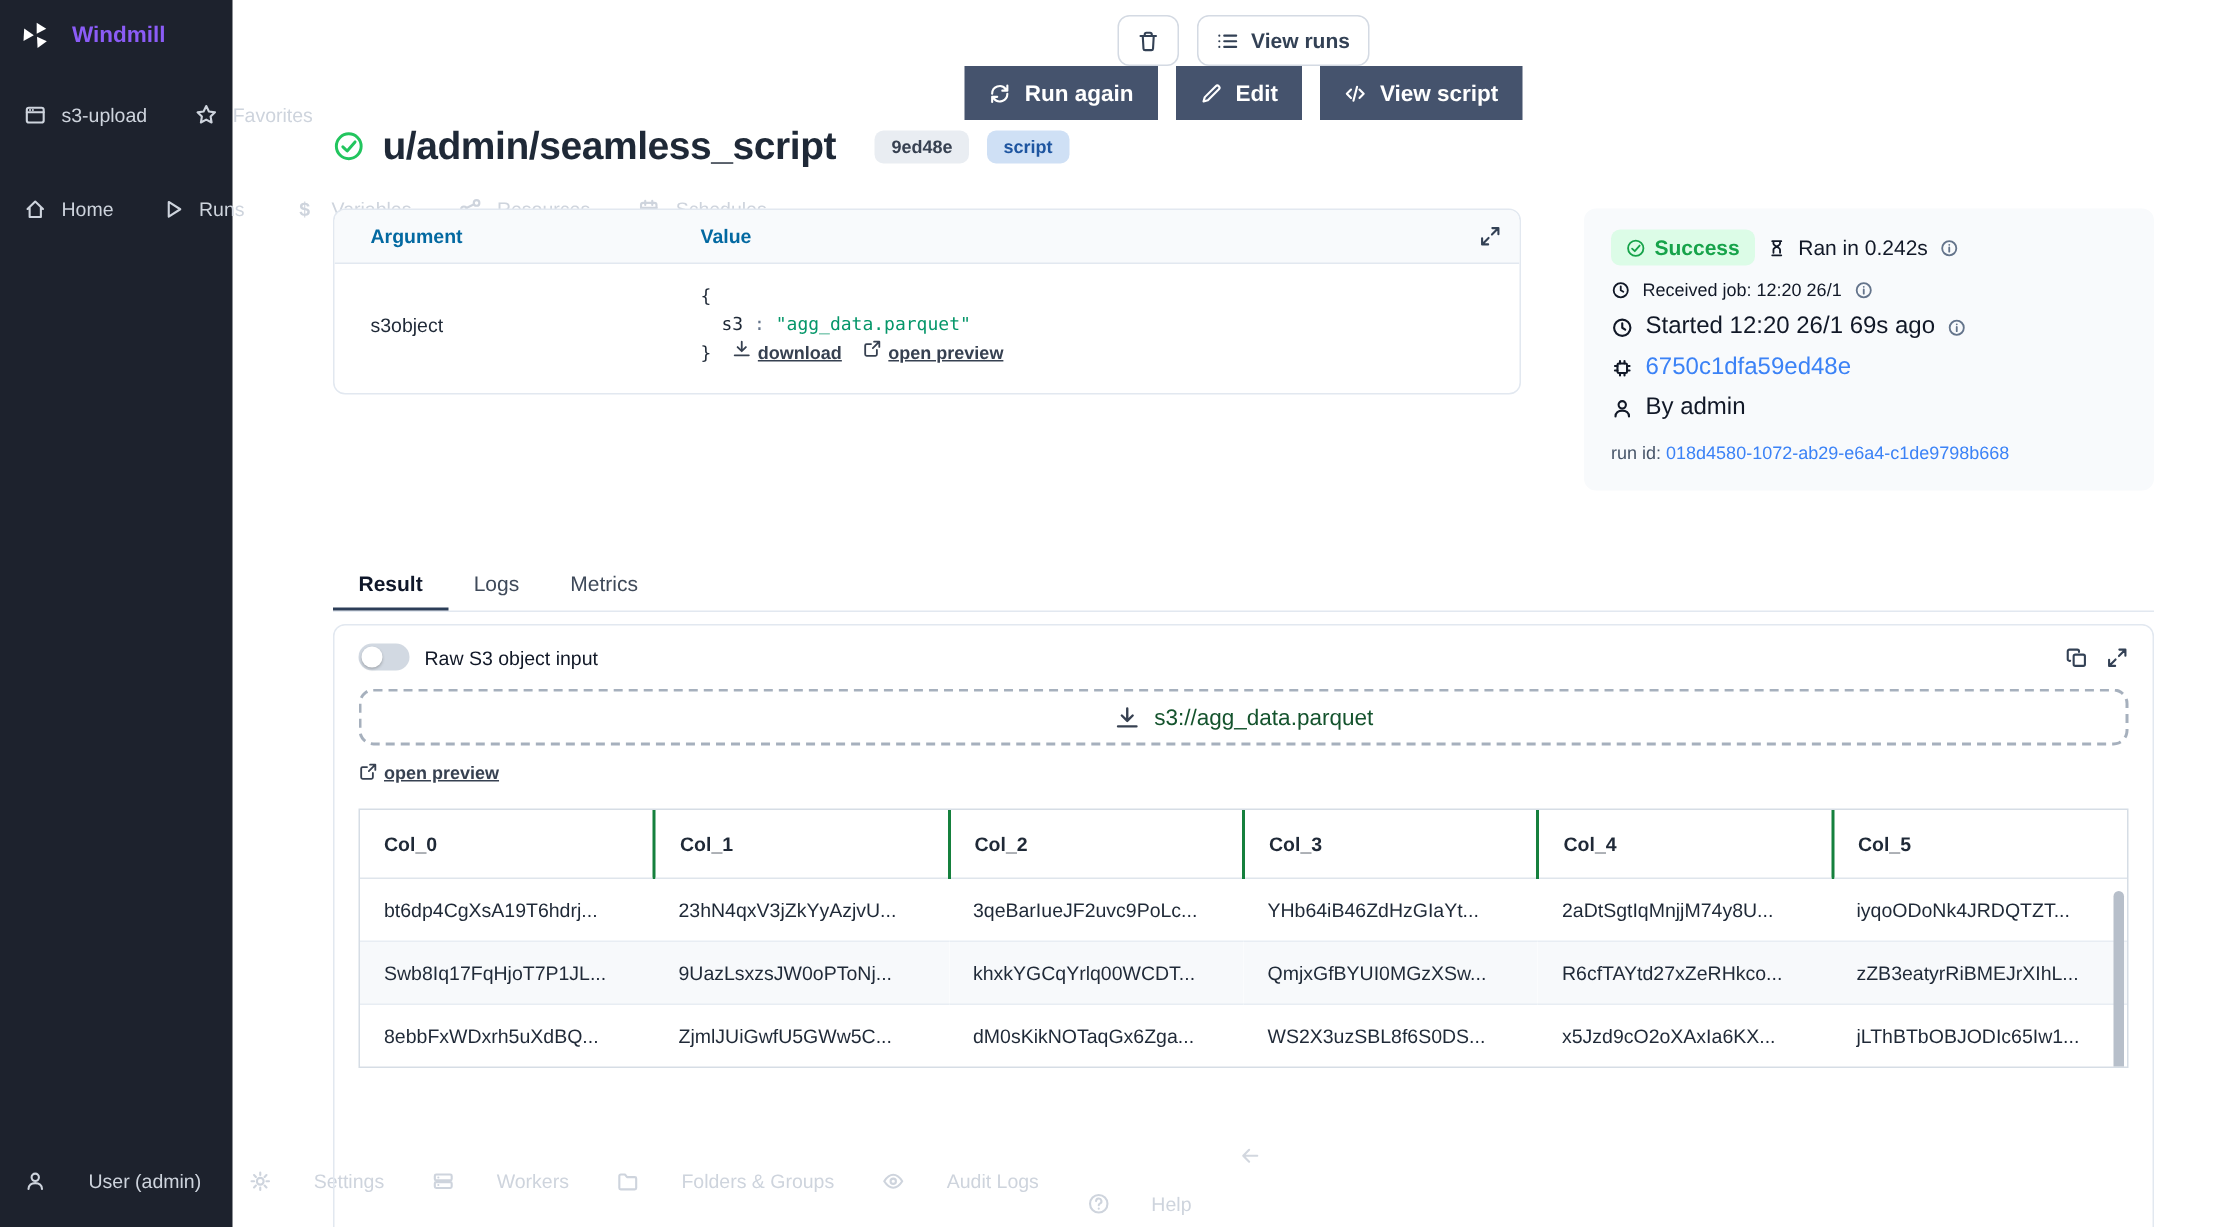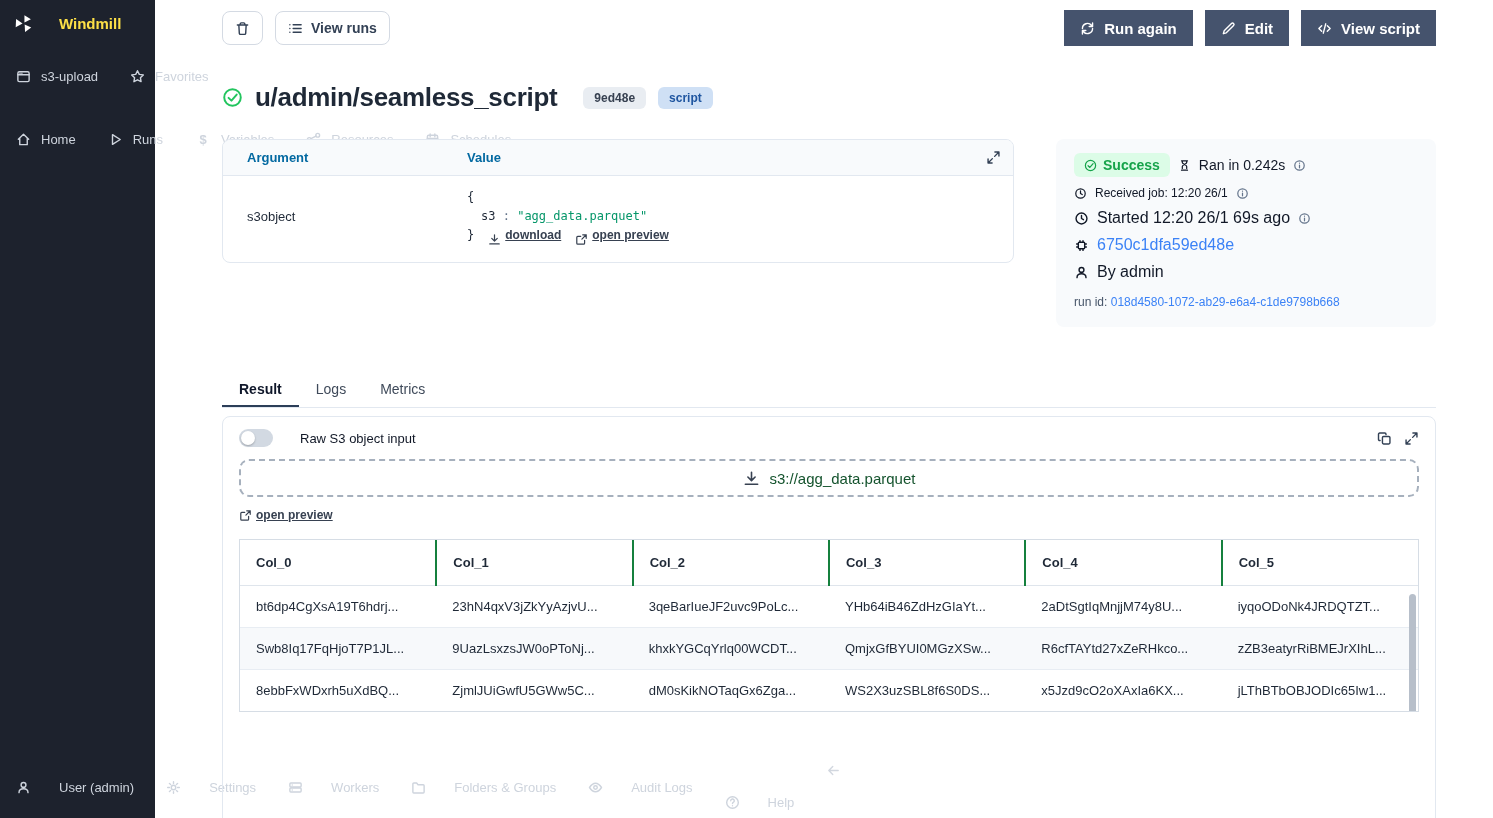--- a/index.html
+++ b/index.html
@@ -9,38 +9,38 @@
 
   
   .ic { width:15px; height:15px; fill:none; stroke:currentColor; stroke-width:1.5;
         stroke-linecap:round; stroke-linejoin:round; flex:none; }
   .ic-sm { width:13px; height:13px; }
   .ic-txt { width:16px; text-align:center; font-weight:600; font-size:13px; flex:none; }
 
   
   .sidebar { width:155px; background:#1d222d; color:#d2d7df; flex:none;
     display:flex; flex-direction:column; }
-  .brand { display:flex; align-items:center; gap:26px; padding:14px 14px 10px;
-    color:#fde047; font-weight:bold; font-size:15px; cursor:pointer; }
+  .brand { display:flex; align-items:center; gap:15px; padding:14px 14px 10px;
+    color:#8b5cf6; font-weight:bold; font-size:15px; cursor:pointer; }
   .logo { fill:#fff; stroke:none; width:19px; height:19px; }
   .nav-group { display:flex; flex-direction:row; }
   .grp-top { margin-top:16px; }
   .grp-main { margin-top:28px; }
   .grp-bottom { margin-top:auto; }
   .nav-item { display:flex; align-items:center; gap:10px; padding:10px 16px;
     font-size:13px; color:#ced4dd; cursor:pointer; white-space:nowrap; }
   .grp-bottom .nav-item { padding:8px 16px;gap:28px; }
   .help-item { margin-top:30px; }
   .collapse-row { padding:6px 16px 12px; }
   .collapse-row .ic { cursor:pointer; }
 
   
   .main { flex:1; padding:10px 57px 0 67px; overflow:hidden; }
 
-  .toolbar { display:flex; justify-content:space-between; align-items:center; height:36px; }
+  .toolbar { display:flex; justify-content:space-between; align-items:center; height:36px;flex-direction:column; }
   .toolbar-left, .toolbar-right { display:flex; gap:12px; align-items:center; }
   .btn-outline { display:flex; align-items:center; gap:8px; height:34px; padding:0 12px;
     background:#fff; border:1px solid #d4dae3; border-radius:8px; font-size:14px;
     font-weight:600; color:#334155; cursor:pointer; font-family:inherit; }
   .btn-solid { display:flex; align-items:center; gap:9px; height:36px; padding:0 16px;
     background:#45536d; border:none; border-radius:0; font-size:15px; font-weight:600;
     color:#fff; cursor:pointer; font-family:inherit; }
 
   .title-row { margin-top:36px; display:flex; align-items:center; gap:12px; }
   .title-check { color:#22c55e; width:21px; height:21px; }
@@ -59,21 +59,21 @@
   .args-header .ic { color:#334155; cursor:pointer; justify-self:end; }
   .args-row { display:grid; grid-template-columns:220px 1fr; align-items:center;
     padding:12px 24px 16px; }
   .arg-name { font-size:13px; color:#1f2937; }
   .arg-value { font-family:"DejaVu Sans Mono","Liberation Mono",monospace; font-size:12px;
     line-height:1.6; color:#1f2937; }
   .json-indent { padding-left:14px; }
   .j-colon { color:#64748b; }
   .j-str { color:#059669; }
   .json-close-line { display:flex; align-items:center; gap:14px; }
-  .mini-link { display:inline-flex; align-items:flex-end; gap:4px;
+  .mini-link { display:inline-flex; align-items:flex-start; gap:4px;
     font-family:"Liberation Sans",sans-serif; font-size:12px; font-weight:600;
     color:#374151; text-decoration:underline; cursor:pointer; }
   .mini-link .ic { width:13px; height:13px; }
 
   
   .status-card { width:380px; background:#f8fafc; border-radius:8px; padding:14px 18px 18px; }
   .sc-row { display:flex; align-items:center; gap:8px; margin-bottom:9px; color:#111827; }
   .success-pill { display:inline-flex; align-items:center; gap:6px; background:#dcfce7;
     color:#16a34a; font-size:14px; font-weight:600; padding:4px 10px; border-radius:6px; }
   .sc-duration { font-size:14px; font-weight:500; }
@@ -84,21 +84,21 @@
   .run-id-row { margin-top:14px; font-size:12px; color:#475569; }
 
   
   .tabs { margin-top:46px; display:flex; border-bottom:1px solid #e2e8f0; }
   .tab { padding:8px 17px 10px; font-size:14px; color:#3f4a5a; cursor:pointer; }
   .tab.active { color:#0f172a; font-weight:600; box-shadow:inset 0 -2px 0 #2c3e58; }
 
   
   .result-panel { margin-top:8px; border:1px solid #e2e8f0; border-radius:8px;
     padding:12px 16px; height:470px; }
-  .rp-top { display:flex; align-items:center; gap:27px; }
+  .rp-top { display:flex; align-items:center; gap:10px; }
   .toggle { width:34px; height:18px; border-radius:10px; background:#d2d9e2;
     position:relative; cursor:pointer; flex:none; }
   .toggle-knob { position:absolute; left:2px; top:2px; width:14px; height:14px;
     border-radius:50%; background:#fff; box-shadow:0 1px 2px rgba(0,0,0,.25); }
   .rp-label { font-size:13px; color:#111827; }
   .rp-icons { margin-left:auto; display:flex; gap:12px; color:#334155; }
   .rp-icons .ic { cursor:pointer; }
 
   .dashed-box { margin-top:12px; height:38px; border:2px dashed #a6b0bd; border-radius:10px;
     display:flex; align-items:center; justify-content:center; gap:10px; font-size:15px;

